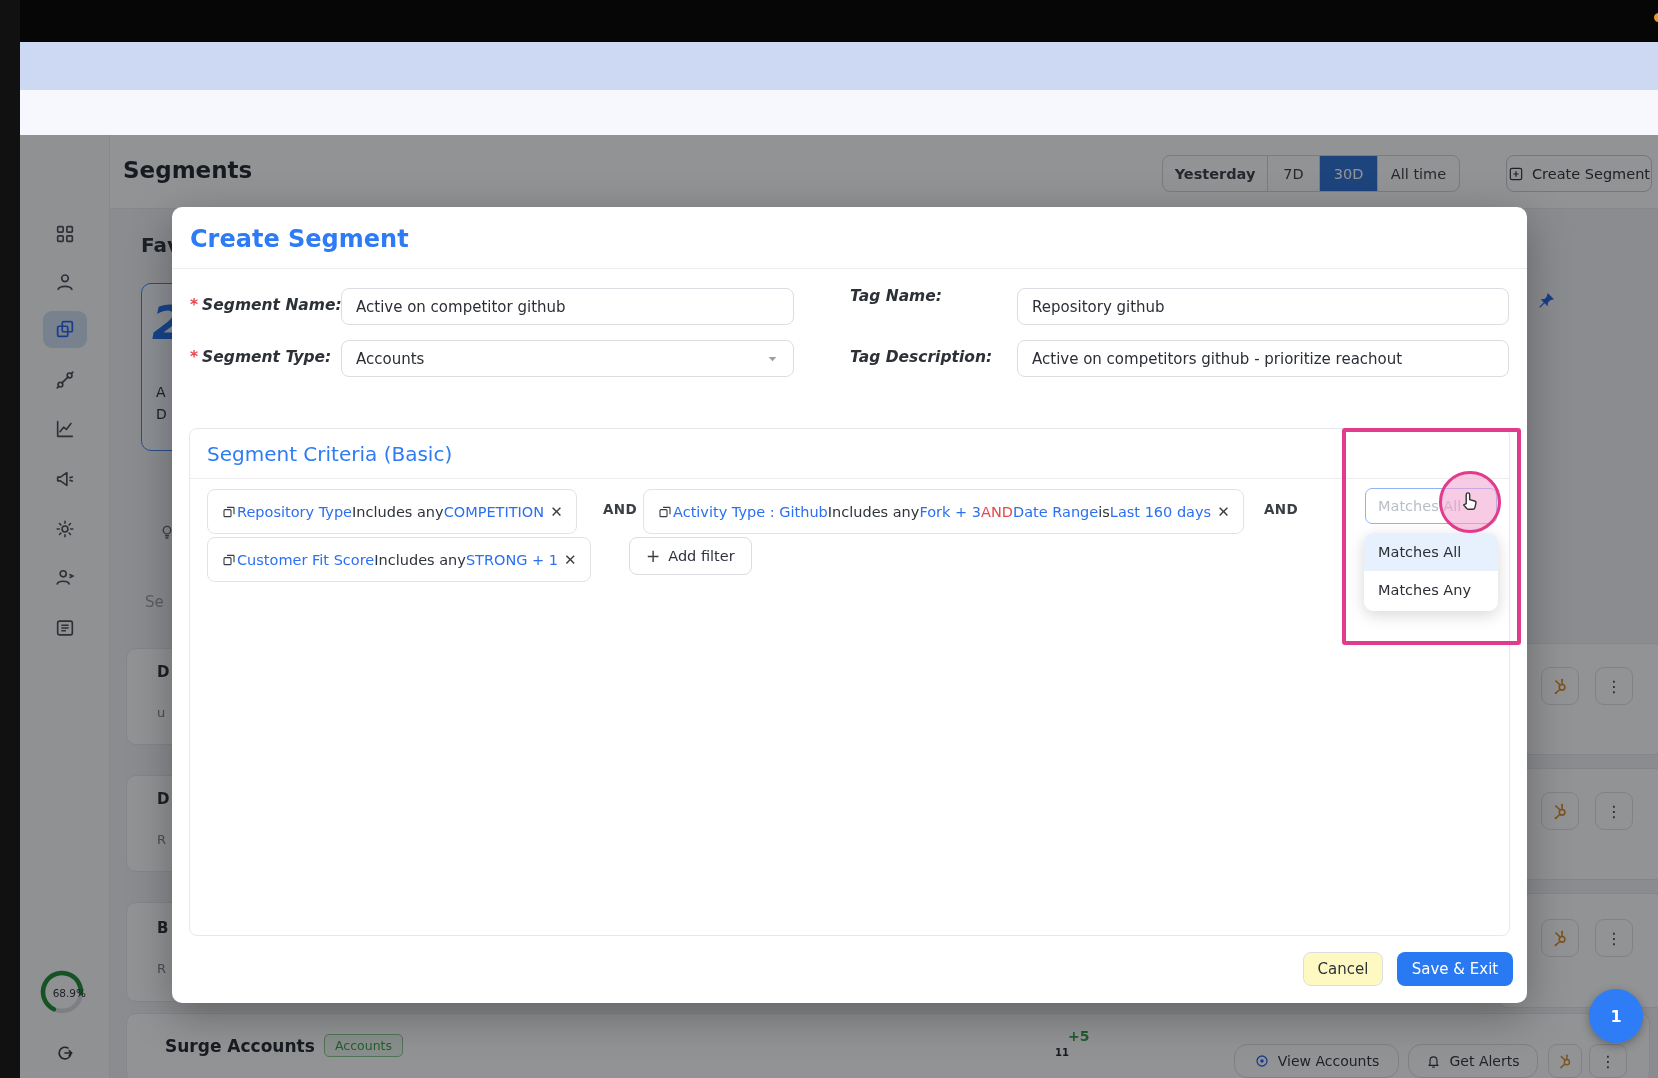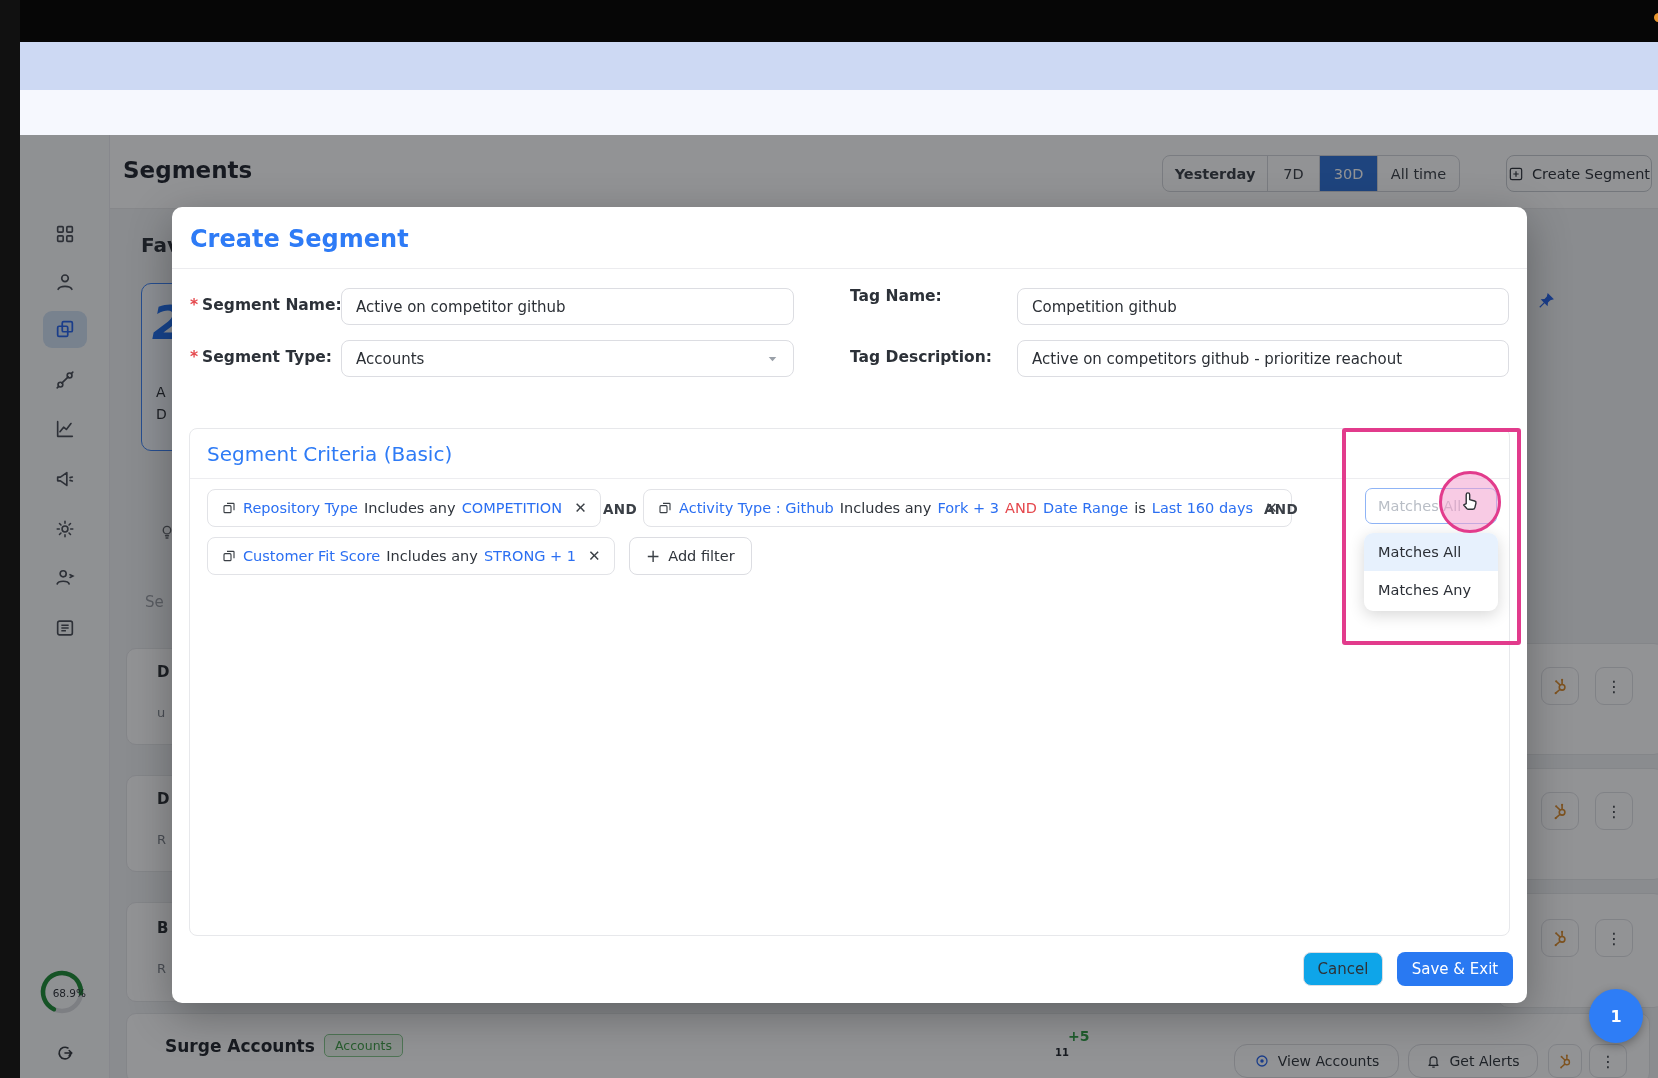--- a/index.html
+++ b/index.html
@@ -64,46 +64,46 @@
                  background:#eef7ee; color:#3f9d46; font-size:12.5px; }
   .pill-btn { position:absolute; height:34px; border:1px solid #dcdde1; border-radius:13px; background:#fff;
               display:flex; align-items:center; justify-content:center; gap:8px; font-size:14px; color:#2e3339; }
 
   
   .overlay { position:absolute; left:0; top:135px; width:1658px; height:943px; background:rgba(14,16,20,0.45); }
   .modal { position:absolute; left:152px; top:207px; width:1355px; height:796px; background:#fff; border-radius:10px;
            box-shadow:0 12px 44px rgba(0,0,0,.3); }
   .modal-title { position:absolute; left:18px; top:18px; font-size:24px; font-weight:bold; color:#2e7bf6; }
   .modal-div { position:absolute; left:0; top:61px; width:1355px; height:1px; background:#ececef; }
-  .f-label { position:absolute; font-size:15.5px; font-weight:600; color:#2c3138; }
+  .f-label { position:absolute; font-size:15.5px; font-weight:600; color:#2c3138;font-style:italic; }
   .req { color:#e5484d; margin-right:4px; font-weight:bold; }
   .f-input { position:absolute; height:37px; border:1px solid #dcdde2; border-radius:8px; background:#fff;
              display:flex; align-items:center; padding:0 14px; font-size:15px; color:#2b2f35; }
   .chevron { margin-left:auto; color:#9aa0a8; }
   .crit-box { position:absolute; left:17px; top:221px; width:1321px; height:508px; border:1px solid #e7e8eb; border-radius:8px; }
   .crit-title { position:absolute; left:17px; top:13px; font-size:20px; color:#2e7bf6; }
   .crit-div { position:absolute; left:0; top:49px; width:100%; height:1px; background:#ededf0; }
-  .chip { position:absolute; height:38px; display:flex; align-items:center; gap:6px; padding:0 13px;
+  .chip { position:absolute; height:45px; display:flex; align-items:center; padding:0 13px;
           border:1px solid #e2e3e7; border-radius:8px; background:#fff; font-size:14.5px; color:#2f343b; white-space:nowrap; }
   .blue { color:#2b6ff2; }
   .redtx { color:#e5484d; }
   .chip-x { margin-left:6px; color:#3b4046; font-size:15px; }
   .and { position:absolute; font-size:13.5px; font-weight:600; color:#3a3f46; letter-spacing:.4px; }
   .addf { position:absolute; height:38px; display:flex; align-items:center; gap:8px; padding:0 16px;
           border:1px solid #dcdde2; border-radius:8px; background:#fff; font-size:14.5px; color:#2f343b; }
   .match-sel { position:absolute; left:1175px; top:59px; width:132px; height:36px; border:1.5px solid #8fb4f6;
                border-radius:7px; background:#fff; display:flex; align-items:center; padding:0 12px;
                font-size:14.5px; color:#b9bec6; }
   .dropdown { position:absolute; left:1174px; top:104px; width:134px; height:78px; background:#fff; border-radius:9px;
               box-shadow:0 4px 16px rgba(0,0,0,.16); overflow:hidden; }
   .opt { height:38px; display:flex; align-items:center; padding:0 14px; font-size:14.5px; color:#2b2f36; }
   .opt.hl { background:#e7f1fd; }
   .btn { position:absolute; height:34px; border-radius:8px; display:flex; align-items:center; justify-content:center;
          font-size:15px; }
-  .btn-cancel { left:1131px; top:745px; width:80px; border:1px solid #dcdde2; background:#0ea5e9; color:#2e3339; }
+  .btn-cancel { left:1131px; top:745px; width:80px; border:1px solid #dcdde2; background:#fef9c3; color:#2e3339; }
   .btn-save { left:1225px; top:745px; width:116px; background:#2979f2; color:#fff; }
 
   
   .anno-box { position:absolute; left:1322px; top:428px; width:179px; height:217px; border:4px solid #e23b8c; border-radius:3px; }
   .anno-circle { position:absolute; left:1419px; top:471px; width:62px; height:62px; border-radius:50%;
                  border:3px solid #e23b8c; background:rgba(243,160,206,.55);
                  display:flex; align-items:center; justify-content:center; }
   .chat-fab { position:absolute; left:1569px; top:989px; width:54px; height:54px; border-radius:50%;
               background:#2e7df6; display:flex; align-items:center; justify-content:center;
               color:#fff; font-size:16px; font-weight:bold; box-shadow:0 3px 10px rgba(0,0,0,.3); }
@@ -363,21 +363,21 @@
       <span class="req">*</span><span>Segment Name:</span>
     </div>
     <div class="f-input" style="left:169px;top:81px;width:453px">
       <span>Active on competitor github</span>
     </div>
 
     <div class="f-label" style="left:678px;top:80px">
       <span>Tag Name:</span>
     </div>
     <div class="f-input" style="left:845px;top:81px;width:492px">
-      <span>Competition github</span>
+      <span>Repository github</span>
     </div>
 
     <div class="f-label" style="left:18px;top:141px">
       <span class="req">*</span><span>Segment Type:</span>
     </div>
     <div class="f-input" style="left:169px;top:133px;width:453px">
       <span>Accounts</span>
       <svg class="chevron" width="13" height="13" viewBox="0 0 24 24" fill="#9aa0a8">
           <path d="M5 9h14l-7 8z"></path>
         </svg>

